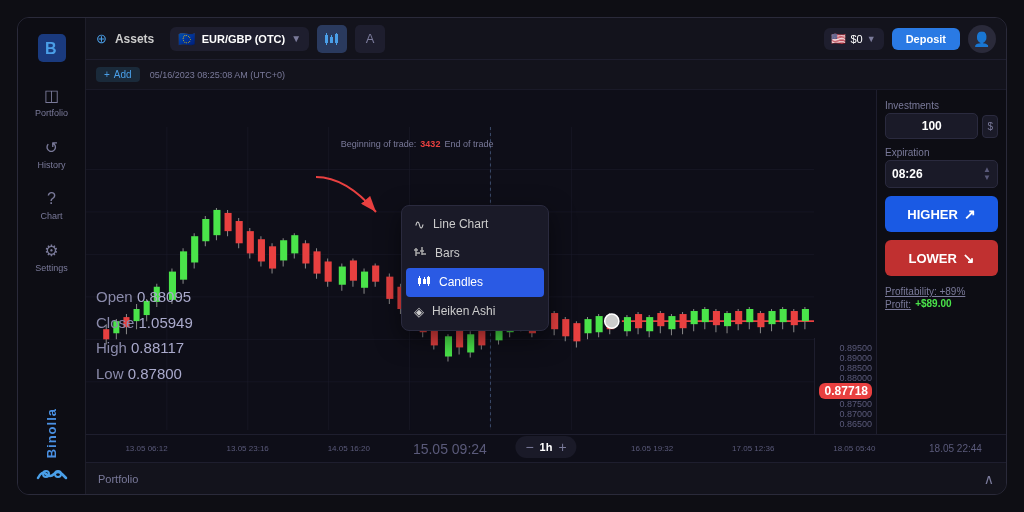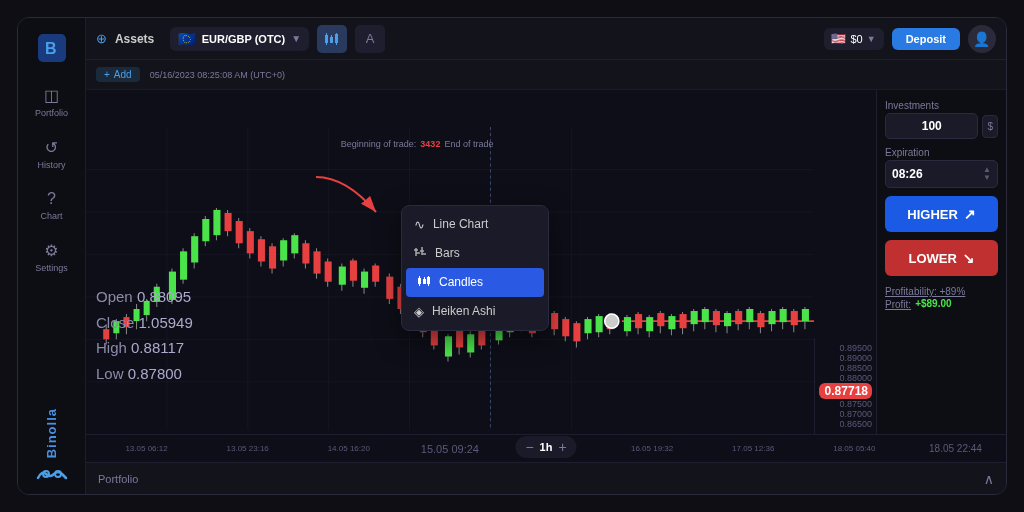--- a/index.html
+++ b/index.html
@@ -774,21 +774,21 @@
             <span class="profit-value">+$89.00</span>
           </div>
         </div>
       </div>
     </div>
 
     <div class="chart-x-axis">
       <span class="x-label" style="font-size:8px">13.05 06:12</span>
       <span class="x-label" style="font-size:8px">13.05 23:16</span>
       <span class="x-label" style="font-size:8px">14.05 16:20</span>
-      <span class="x-label" style="font-size:11px">15.05 09:24</span>
+      <span class="x-label" style="font-size:14px">15.05 09:24</span>
       <span class="x-label" style="font-size:8px">16.05 02:28</span>
       <span class="x-label" style="font-size:8px">16.05 19:32</span>
       <span class="x-label" style="font-size:8px">17.05 12:36</span>
       <span class="x-label" style="font-size:8px">18.05 05:40</span>
       <span class="x-label" style="font-size:10px">18.05 22:44</span>
       <div class="timeframe-controls">
         <span class="tf-btn">−</span>
         <span class="tf-current">1h</span>
         <span class="tf-btn">+</span>
       </div>

